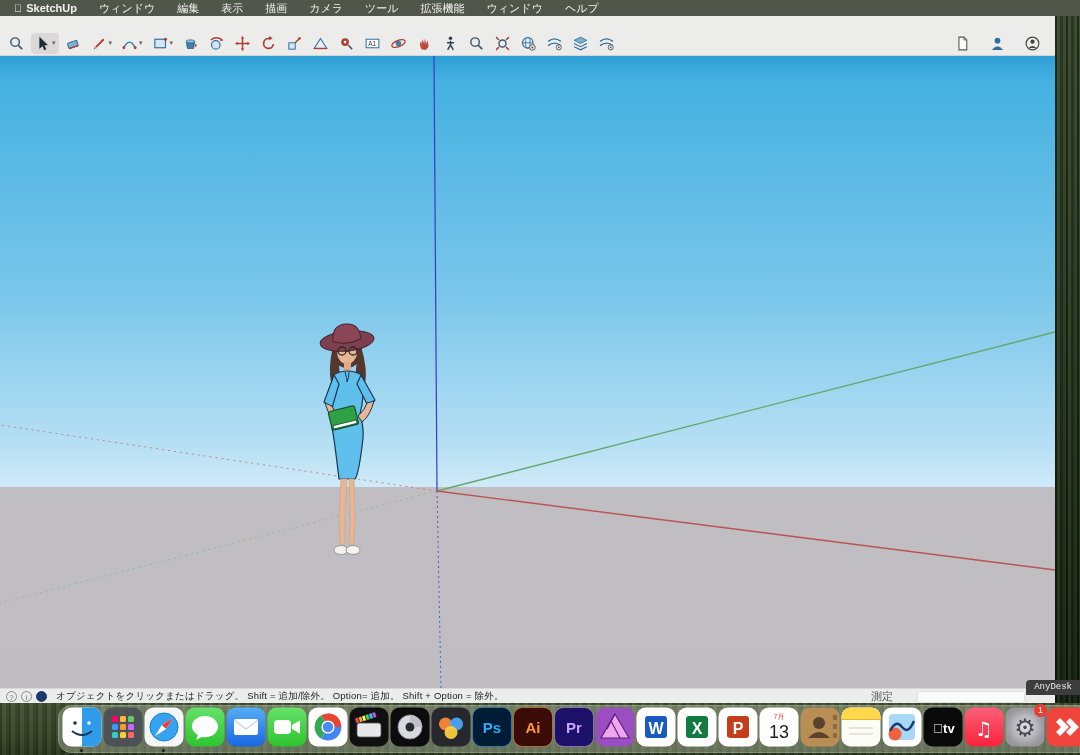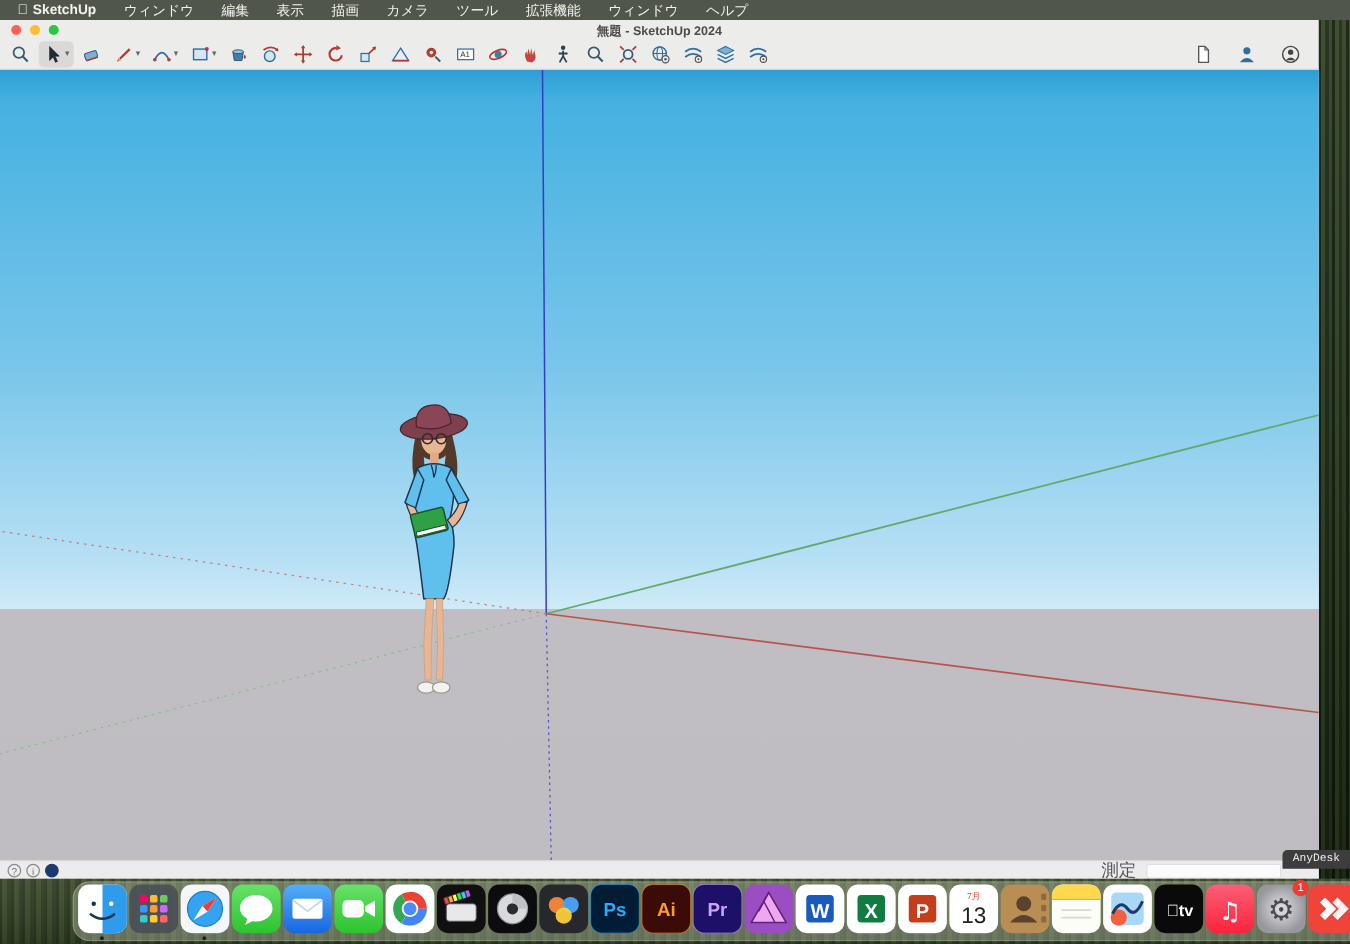--- a/index.html
+++ b/index.html
@@ -42,21 +42,21 @@
   .figure{position:absolute;left:300px;top:260px;}
   
   .statusbar{position:absolute;left:0;top:672px;width:100%;height:15px;background:#ececec;
     display:flex;align-items:center;font-size:9.5px;color:#1c1c1c;border-top:1px solid #d8d8d8;}
   .sicon{width:11px;height:11px;border-radius:50%;border:1px solid #8a8a8a;color:#777;
     font-size:8px;line-height:11px;text-align:center;margin-left:4px;box-sizing:border-box;}
   .sicon.first{margin-left:6px;}
   .sicon.filled{background:#1c3a6e;border-color:#1c3a6e;}
   .hint{margin-left:9px;letter-spacing:.2px;}
   .measure{position:absolute;right:30px;top:0;height:15px;display:flex;align-items:center;}
-  .measure-label{font-size:14px;color:#555;margin-right:8px;}
+  .measure-label{font-size:11px;color:#555;margin-right:24px;}
   .measure-input{width:100px;height:10px;background:#fbfbfb;border:1px solid #e0e0e0;
     border-radius:2px;font-size:9px;padding:0 3px;}
   
   .anydesk-tip{position:absolute;right:0;top:680px;background:#3d3d3d;color:#ededed;
     font-size:9px;padding:2px 8px 3px 8px;border-radius:4px 0 0 0;z-index:5;font-family:Liberation Mono, monospace;}
   
   .dockarea{position:absolute;left:0;top:703px;width:1080px;height:52px;
     background:
       repeating-linear-gradient(90deg, rgba(0,0,0,.25) 0 2px, rgba(70,90,50,.18) 2px 6px, rgba(15,30,10,.25) 6px 9px),
       linear-gradient(180deg,#4a5839 0%,#3c4a2e 60%,#2f3b24 100%);}
@@ -86,28 +86,20 @@
     <span class="mi">描画</span>
     <span class="mi">カメラ</span>
     <span class="mi">ツール</span>
     <span class="mi">拡張機能</span>
     <span class="mi">ウィンドウ</span>
     <span class="mi">ヘルプ</span>
   </div>
 
   <div class="window">
 
-    <div class="titlebar">
-      <div class="lights">
-        <span class="light r"></span>
-        <span class="light y"></span>
-        <span class="light g"></span>
-      </div>
-      <div class="wtitle">無題 - SketchUp 2024</div>
-    </div>
 
     <div class="toolbar" id="toolbar">
         <div class="tool">
           <svg class="ticon">
             <use href="#sym-magnifier"></use>
           </svg>
         </div>
         <div class="tool active">
           <svg class="ticon">
             <use href="#sym-cursor"></use>
@@ -294,20 +286,21 @@
 
         <ellipse cx="41" cy="234" rx="7" ry="4.5" fill="#f4f2ee" stroke="#9a968f" stroke-width="1"></ellipse>
         <ellipse cx="53" cy="234" rx="7" ry="4.5" fill="#f4f2ee" stroke="#9a968f" stroke-width="1"></ellipse>
       </svg>
     </div>
 
     <div class="statusbar">
       <span class="sicon first">?</span>
       <span class="sicon">i</span>
       <span class="sicon filled"></span>
+      <span class="hint">オブジェクトをクリックまたはドラッグ。  Shift = 追加/除外。 Option= 追加。  Shift + Option = 除外。</span>
       <div class="measure">
         <span class="measure-label">測定</span>
         <input class="measure-input" value="" style="">
       </div>
     </div>
   </div>
 
   <div class="anydesk-tip">AnyDesk</div>
 
   <div class="dockarea">

